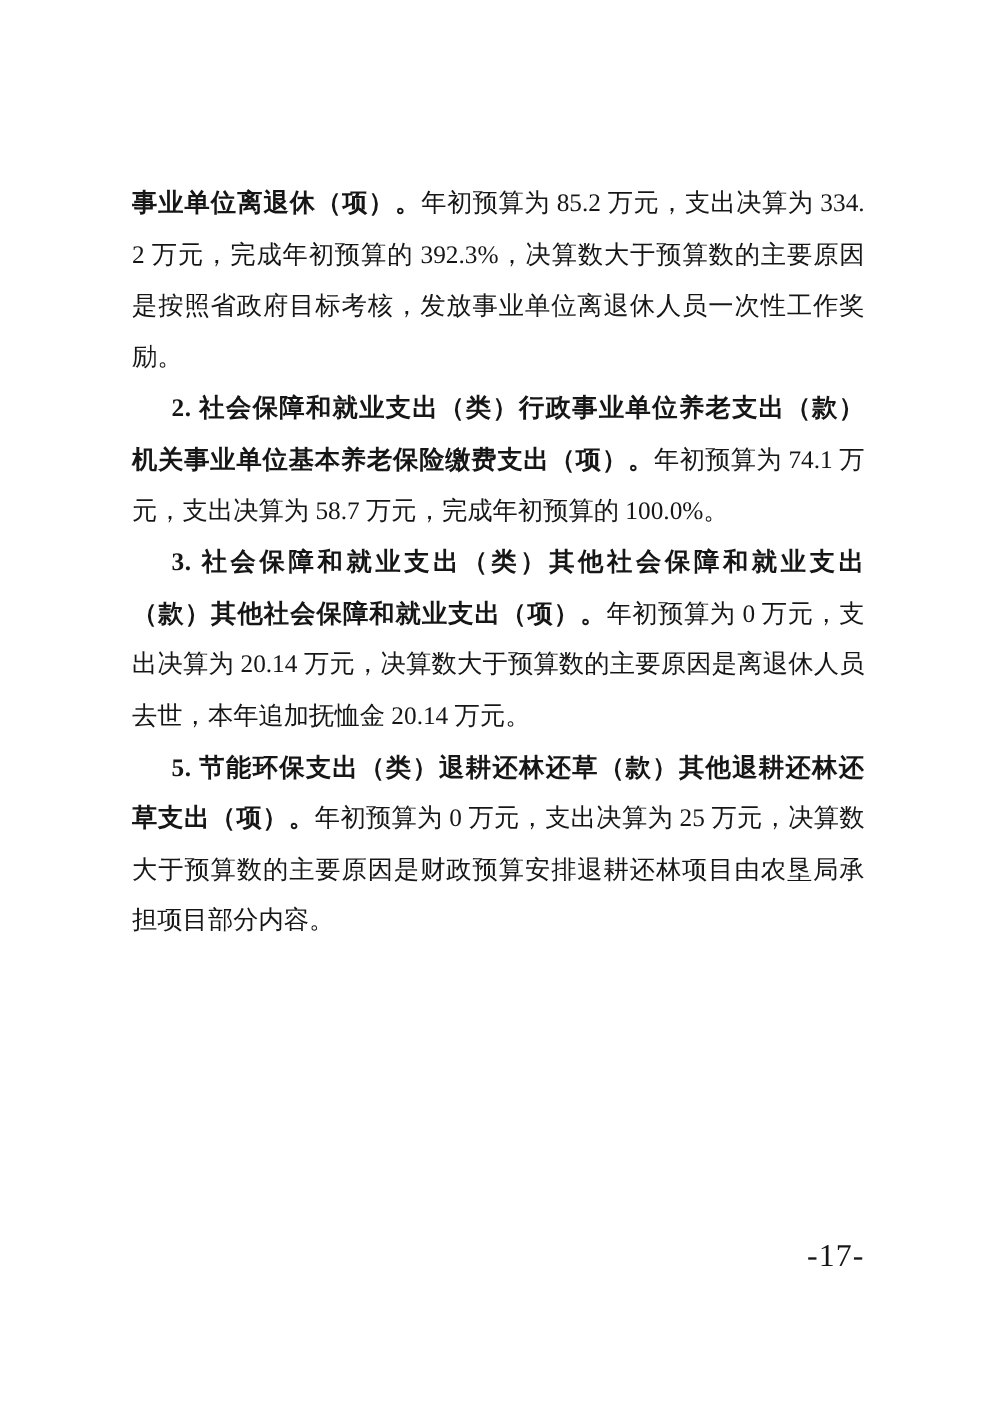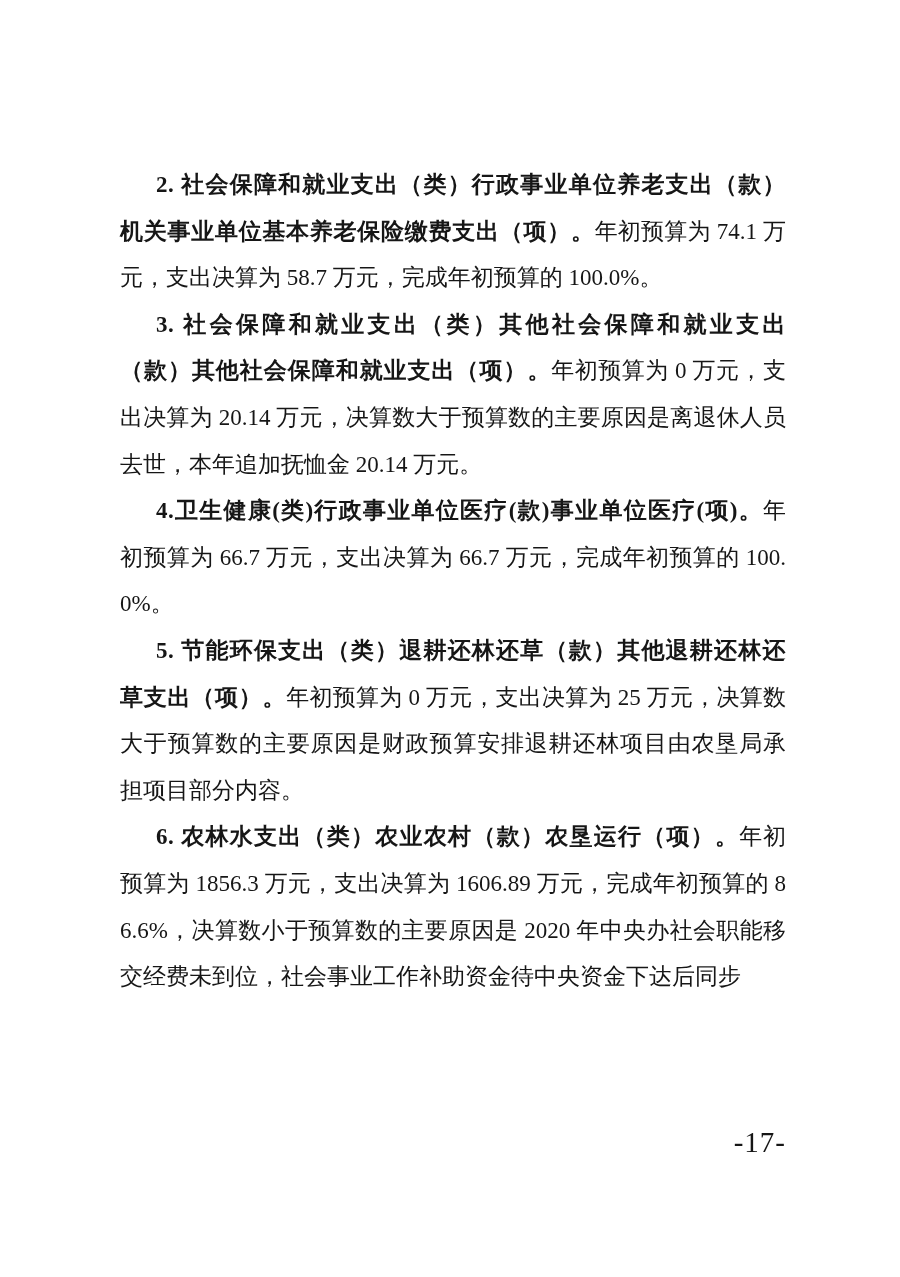--- a/index.html
+++ b/index.html
@@ -43,27 +43,26 @@
     font-family: "Liberation Serif", serif;
     color: #161616;
   }
 </style>
 </head>
 <body>
 
 <div class="page">
   <div class="content">
 
+    <p class="para"><span class="lead">事业单位离退休（项）。</span><span class="body-text">年初预算为 85.2 万元，支出决算为 334.2 万元，完成年初预算的 392.3%，决算数大于预算数的主要原因是按照省政府目标考核，发放事业单位离退休人员一次性工作奖励。</span></p>
 
     <p class="para indent"><span class="lead">2. 社会保障和就业支出（类）行政事业单位养老支出（款）机关事业单位基本养老保险缴费支出（项）。</span><span class="body-text">年初预算为 74.1 万元，支出决算为 58.7 万元，完成年初预算的 100.0%。</span></p>
 
     <p class="para indent"><span class="lead">3. 社会保障和就业支出（类）其他社会保障和就业支出（款）其他社会保障和就业支出（项）。</span><span class="body-text">年初预算为 0 万元，支出决算为 20.14 万元，决算数大于预算数的主要原因是离退休人员去世，本年追加抚恤金 20.14 万元。</span></p>
 
-    <p class="para indent"><span class="lead">4.卫生健康(类)行政事业单位医疗(款)事业单位医疗(项)。</span><span class="body-text">年初预算为 66.7 万元，支出决算为 66.7 万元，完成年初预算的 100.0%。</span></p>
 
     <p class="para indent"><span class="lead">5. 节能环保支出（类）退耕还林还草（款）其他退耕还林还草支出（项）。</span><span class="body-text">年初预算为 0 万元，支出决算为 25 万元，决算数大于预算数的主要原因是财政预算安排退耕还林项目由农垦局承担项目部分内容。</span></p>
 
-    <p class="para indent"><span class="lead">6. 农林水支出（类）农业农村（款）农垦运行（项）。</span><span class="body-text">年初预算为 1856.3 万元，支出决算为 1606.89 万元，完成年初预算的 86.6%，决算数小于预算数的主要原因是 2020 年中央办社会职能移交经费未到位，社会事业工作补助资金待中央资金下达后同步</span></p>
 
   </div>
 
   <div class="page-number">-17-</div>
 </div>
 
 </body></html>

